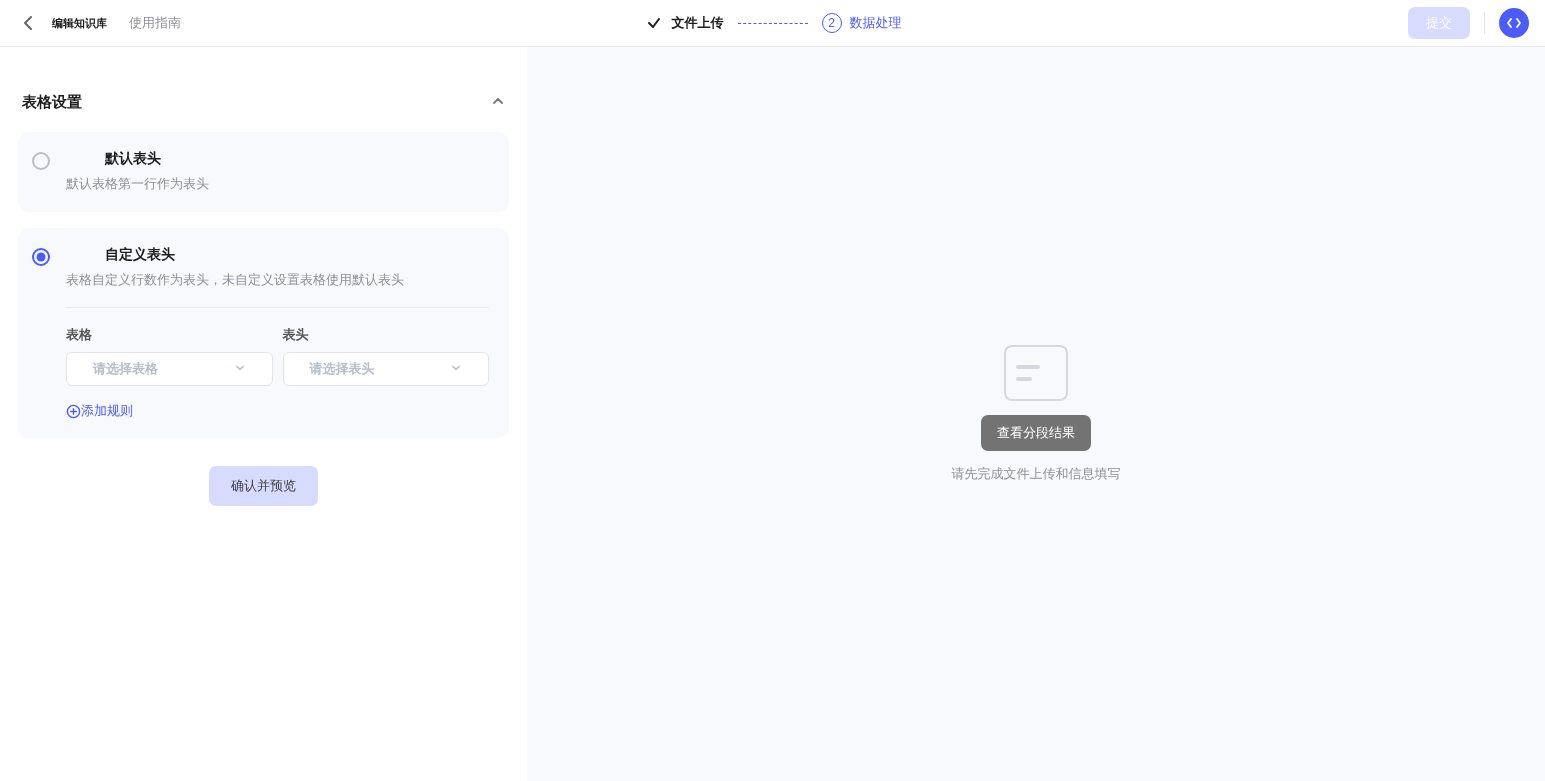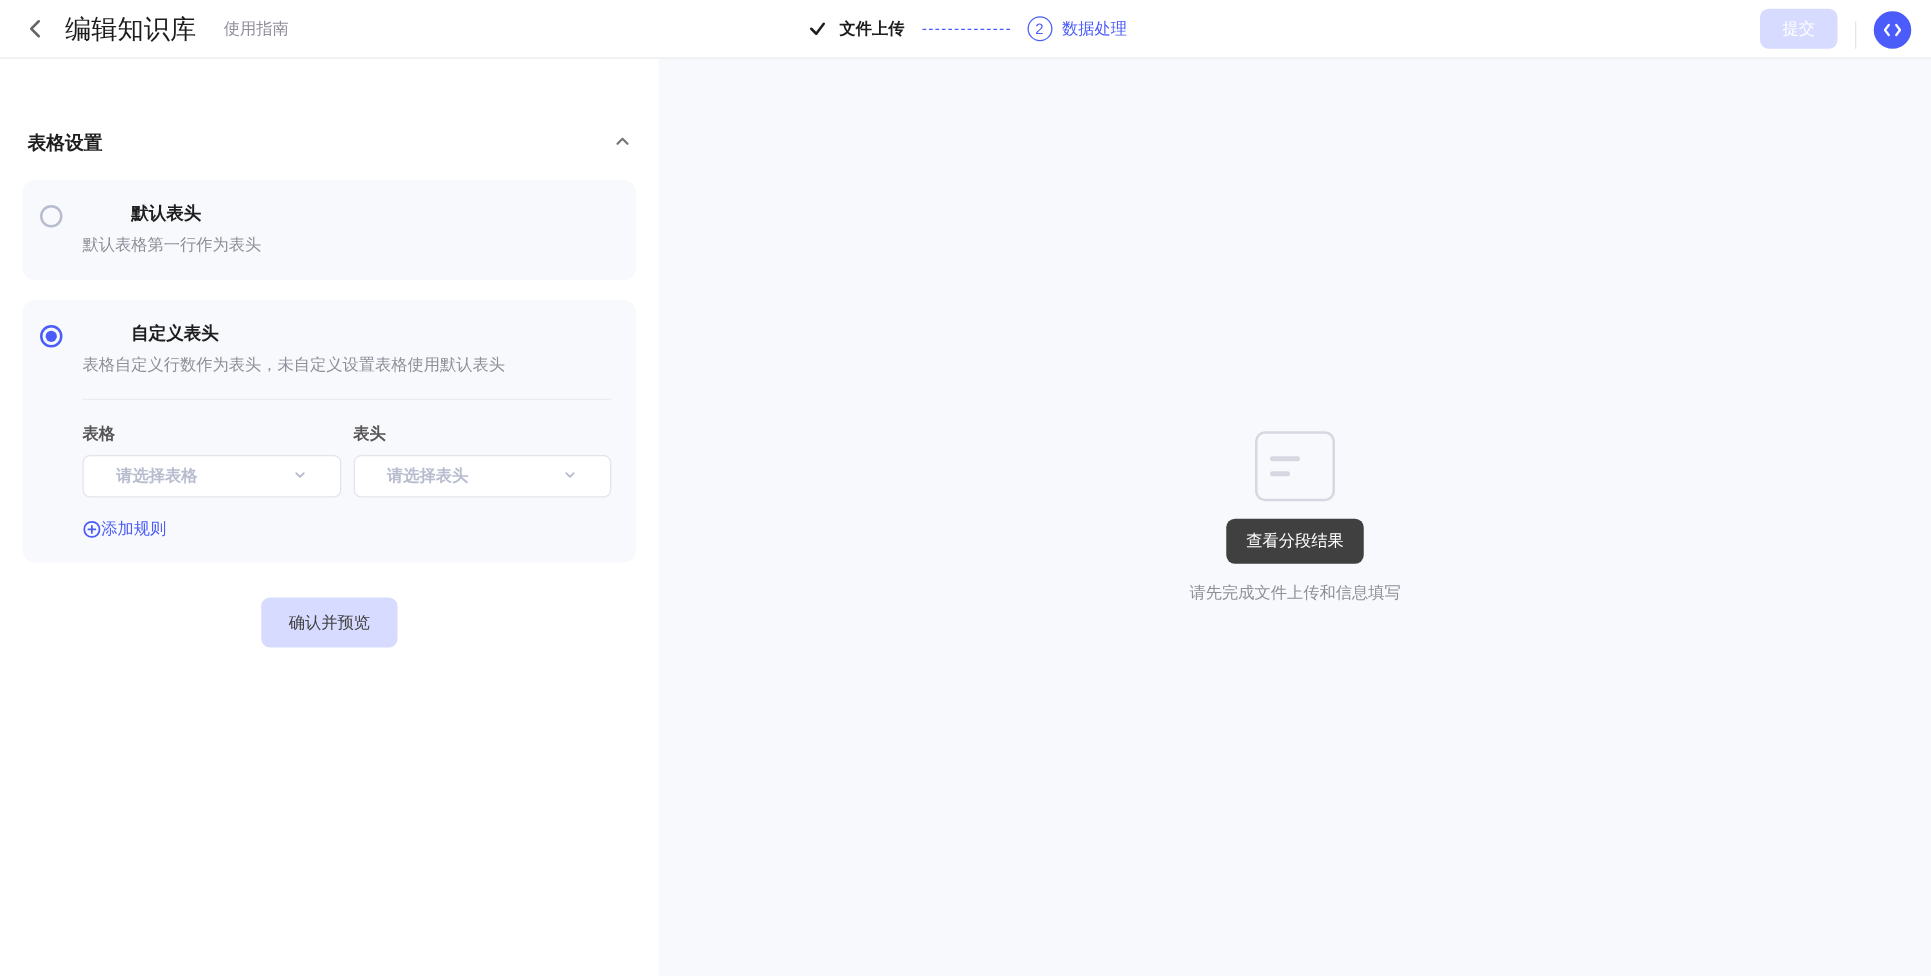--- a/index.html
+++ b/index.html
@@ -16,40 +16,40 @@
 .header {
   display: flex;
   align-items: center;
   height: 47px;
   border-bottom: 1px solid #eaeaee;
   padding: 0 16px;
   position: relative;
 }
 .header-left { display: flex; align-items: center; gap: 12px; }
 .back-btn { display: flex; align-items: center; justify-content: center; width: 24px; height: 24px; cursor: pointer; color: #666; }
-.page-title { font-size: 21px; font-weight: 400; color: #1d1d1d; }
+.page-title { font-size: 11px; font-weight: 700; color: #1d1d1d; }
 .guide-link { font-size: 13px; color: #8f8f9a; margin-left: 10px; cursor: pointer; }
 
 .steps { position: absolute; left: 50%; transform: translateX(-50%); display: flex; align-items: center; gap: 14px; }
 .step { display: flex; align-items: center; gap: 8px; }
 .step-icon {
   width: 20px; height: 20px; border-radius: 50%; display: flex;
   align-items: center; justify-content: center; font-size: 12px;
 }
 .step-icon.done { background: transparent; color: #333; }
 .step-icon.num {
   border: 1.5px solid #4b5cfa; color: #4b5cfa; font-weight: 500;
   background: #fff;
 }
 .step-label { font-size: 13px; }
 .step.done .step-label { color: #1d1d1d; font-weight: 600; }
 .step.active .step-label { color: #4b5cfa; font-weight: 500; }
 .step-connector { width: 70px; height: 0; border-top: 1.5px dashed #4b5cfa; }
 
-.header-right { margin-left: auto; display: flex; align-items: flex-end; gap: 14px; }
+.header-right { margin-left: auto; display: flex; align-items: center; gap: 14px; }
 .submit-btn {
   background: #d7dbff; color: #fff; border: none; border-radius: 7px;
   padding: 7px 18px; font-size: 13px; cursor: not-allowed;
 }
 .divider-v { width: 1px; height: 22px; background: #e5e5e9; }
 .code-btn {
   width: 30px; height: 30px; border-radius: 50%; background: #4b5cfa;
   border: 2px solid #4b5cfa; display: flex; align-items: center; justify-content: center;
   cursor: pointer; color: #fff;
 }
@@ -57,21 +57,21 @@
 
 .body { display: flex; flex: 1; overflow: hidden; }
 .left-panel {
   width: 527px; padding: 22px 18px; background: #fff;
   display: flex; flex-direction: column; gap: 16px;
 }
 .right-panel { flex: 1; background: #f8f9fc; }
 
 .section-header {
   display: flex; align-items: center; justify-content: space-between;
-  padding: 0 4px 4px 4px; margin-top: 36px;
+  padding: 0 4px 4px 4px; margin-top: 24px;
 }
 .section-title { font-size: 15px; font-weight: 600; color: #1d1d1d; }
 .chevron-up { color: #777; cursor: pointer; }
 
 .option-card {
   background: #f8f9fc; border-radius: 10px; padding: 18px 20px 18px 14px;
   display: flex; align-items: flex-start; gap: 16px;
 }
 .option-card.selected { background: #f8f9fc; }
 .radio {
@@ -116,21 +116,21 @@
   align-items: center; justify-content: center; gap: 14px;
 }
 .empty-icon {
   width: 64px; height: 56px; border: 2.5px solid #d6d7e1; border-radius: 8px;
   padding: 10px 10px; display: flex; flex-direction: column; gap: 8px;
   justify-content: center;
 }
 .empty-icon .line1 { height: 4px; width: 60%; background: #d6d7e1; border-radius: 2px; }
 .empty-icon .line2 { height: 4px; width: 40%; background: #d6d7e1; border-radius: 2px; }
 .view-result-btn {
-  background: #404040; color: #fff; border: none; border-radius: 7px;
+  background: #737373; color: #fff; border: none; border-radius: 7px;
   padding: 9px 16px; font-size: 13px; cursor: not-allowed;
 }
 .empty-hint { font-size: 13px; color: #8f8f9a; }
 </style>
 </head>
 <body>
 
 <div class="app">
   <div class="header">
     <div class="header-left">

